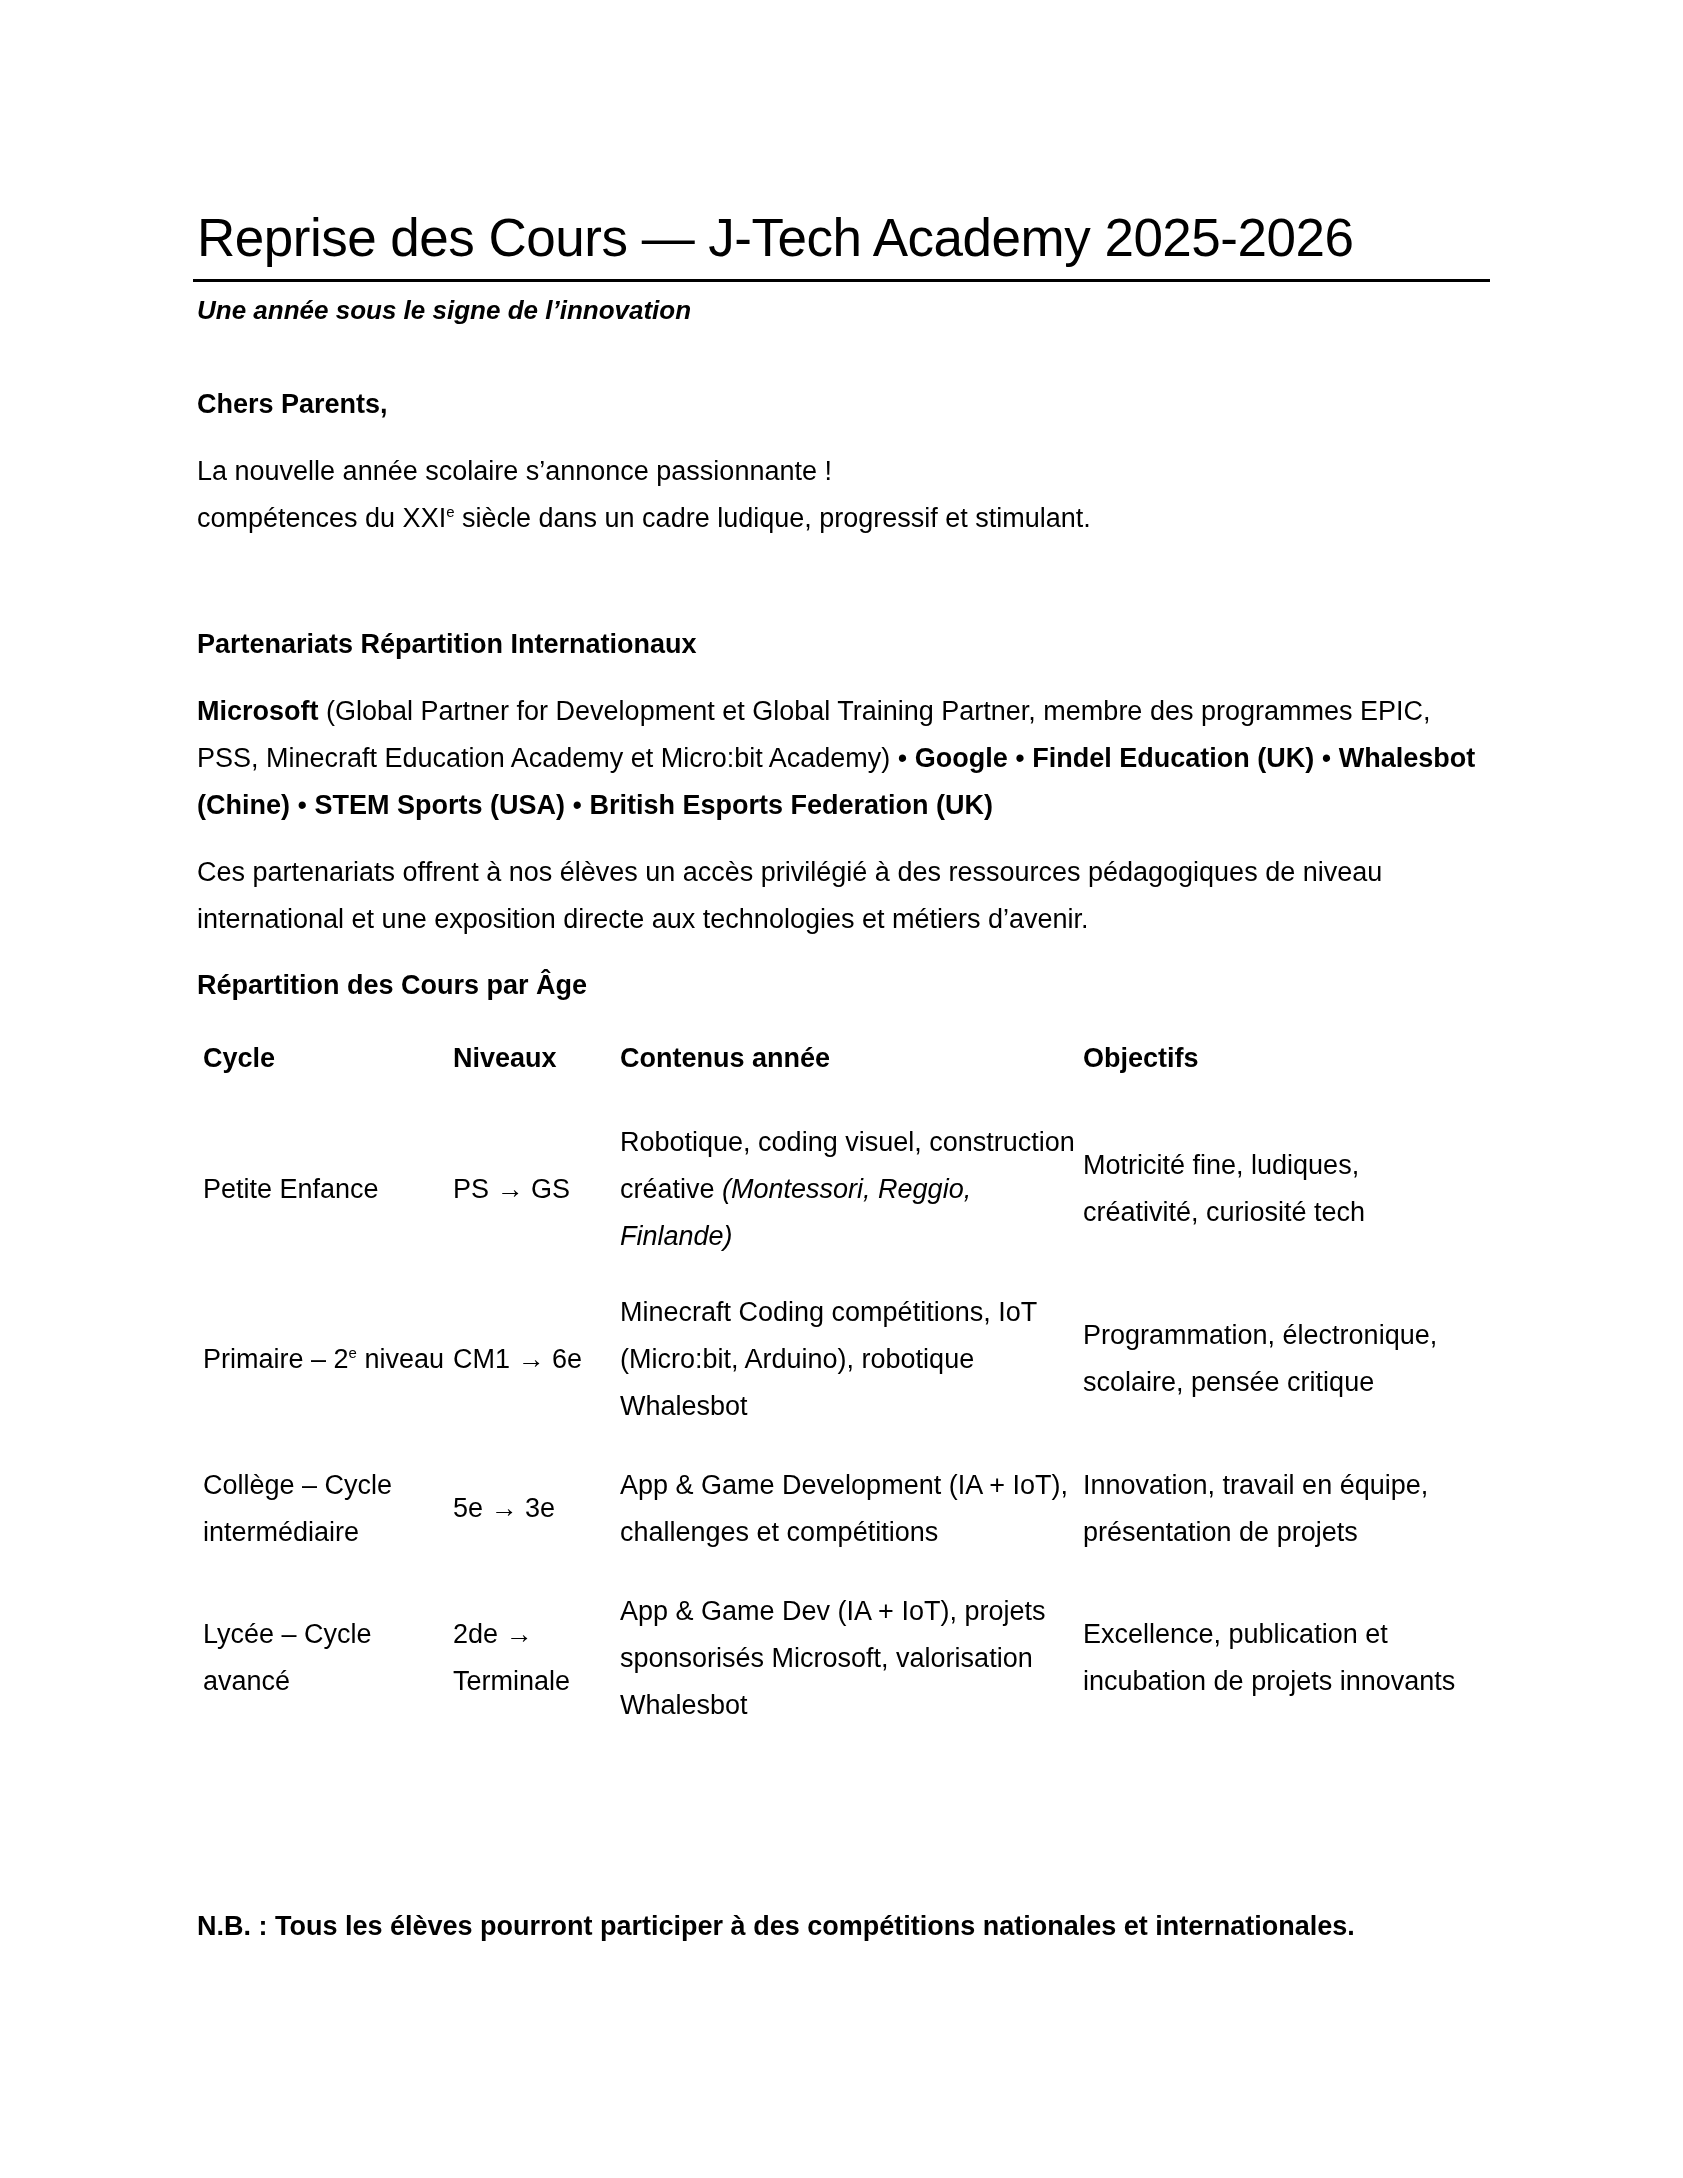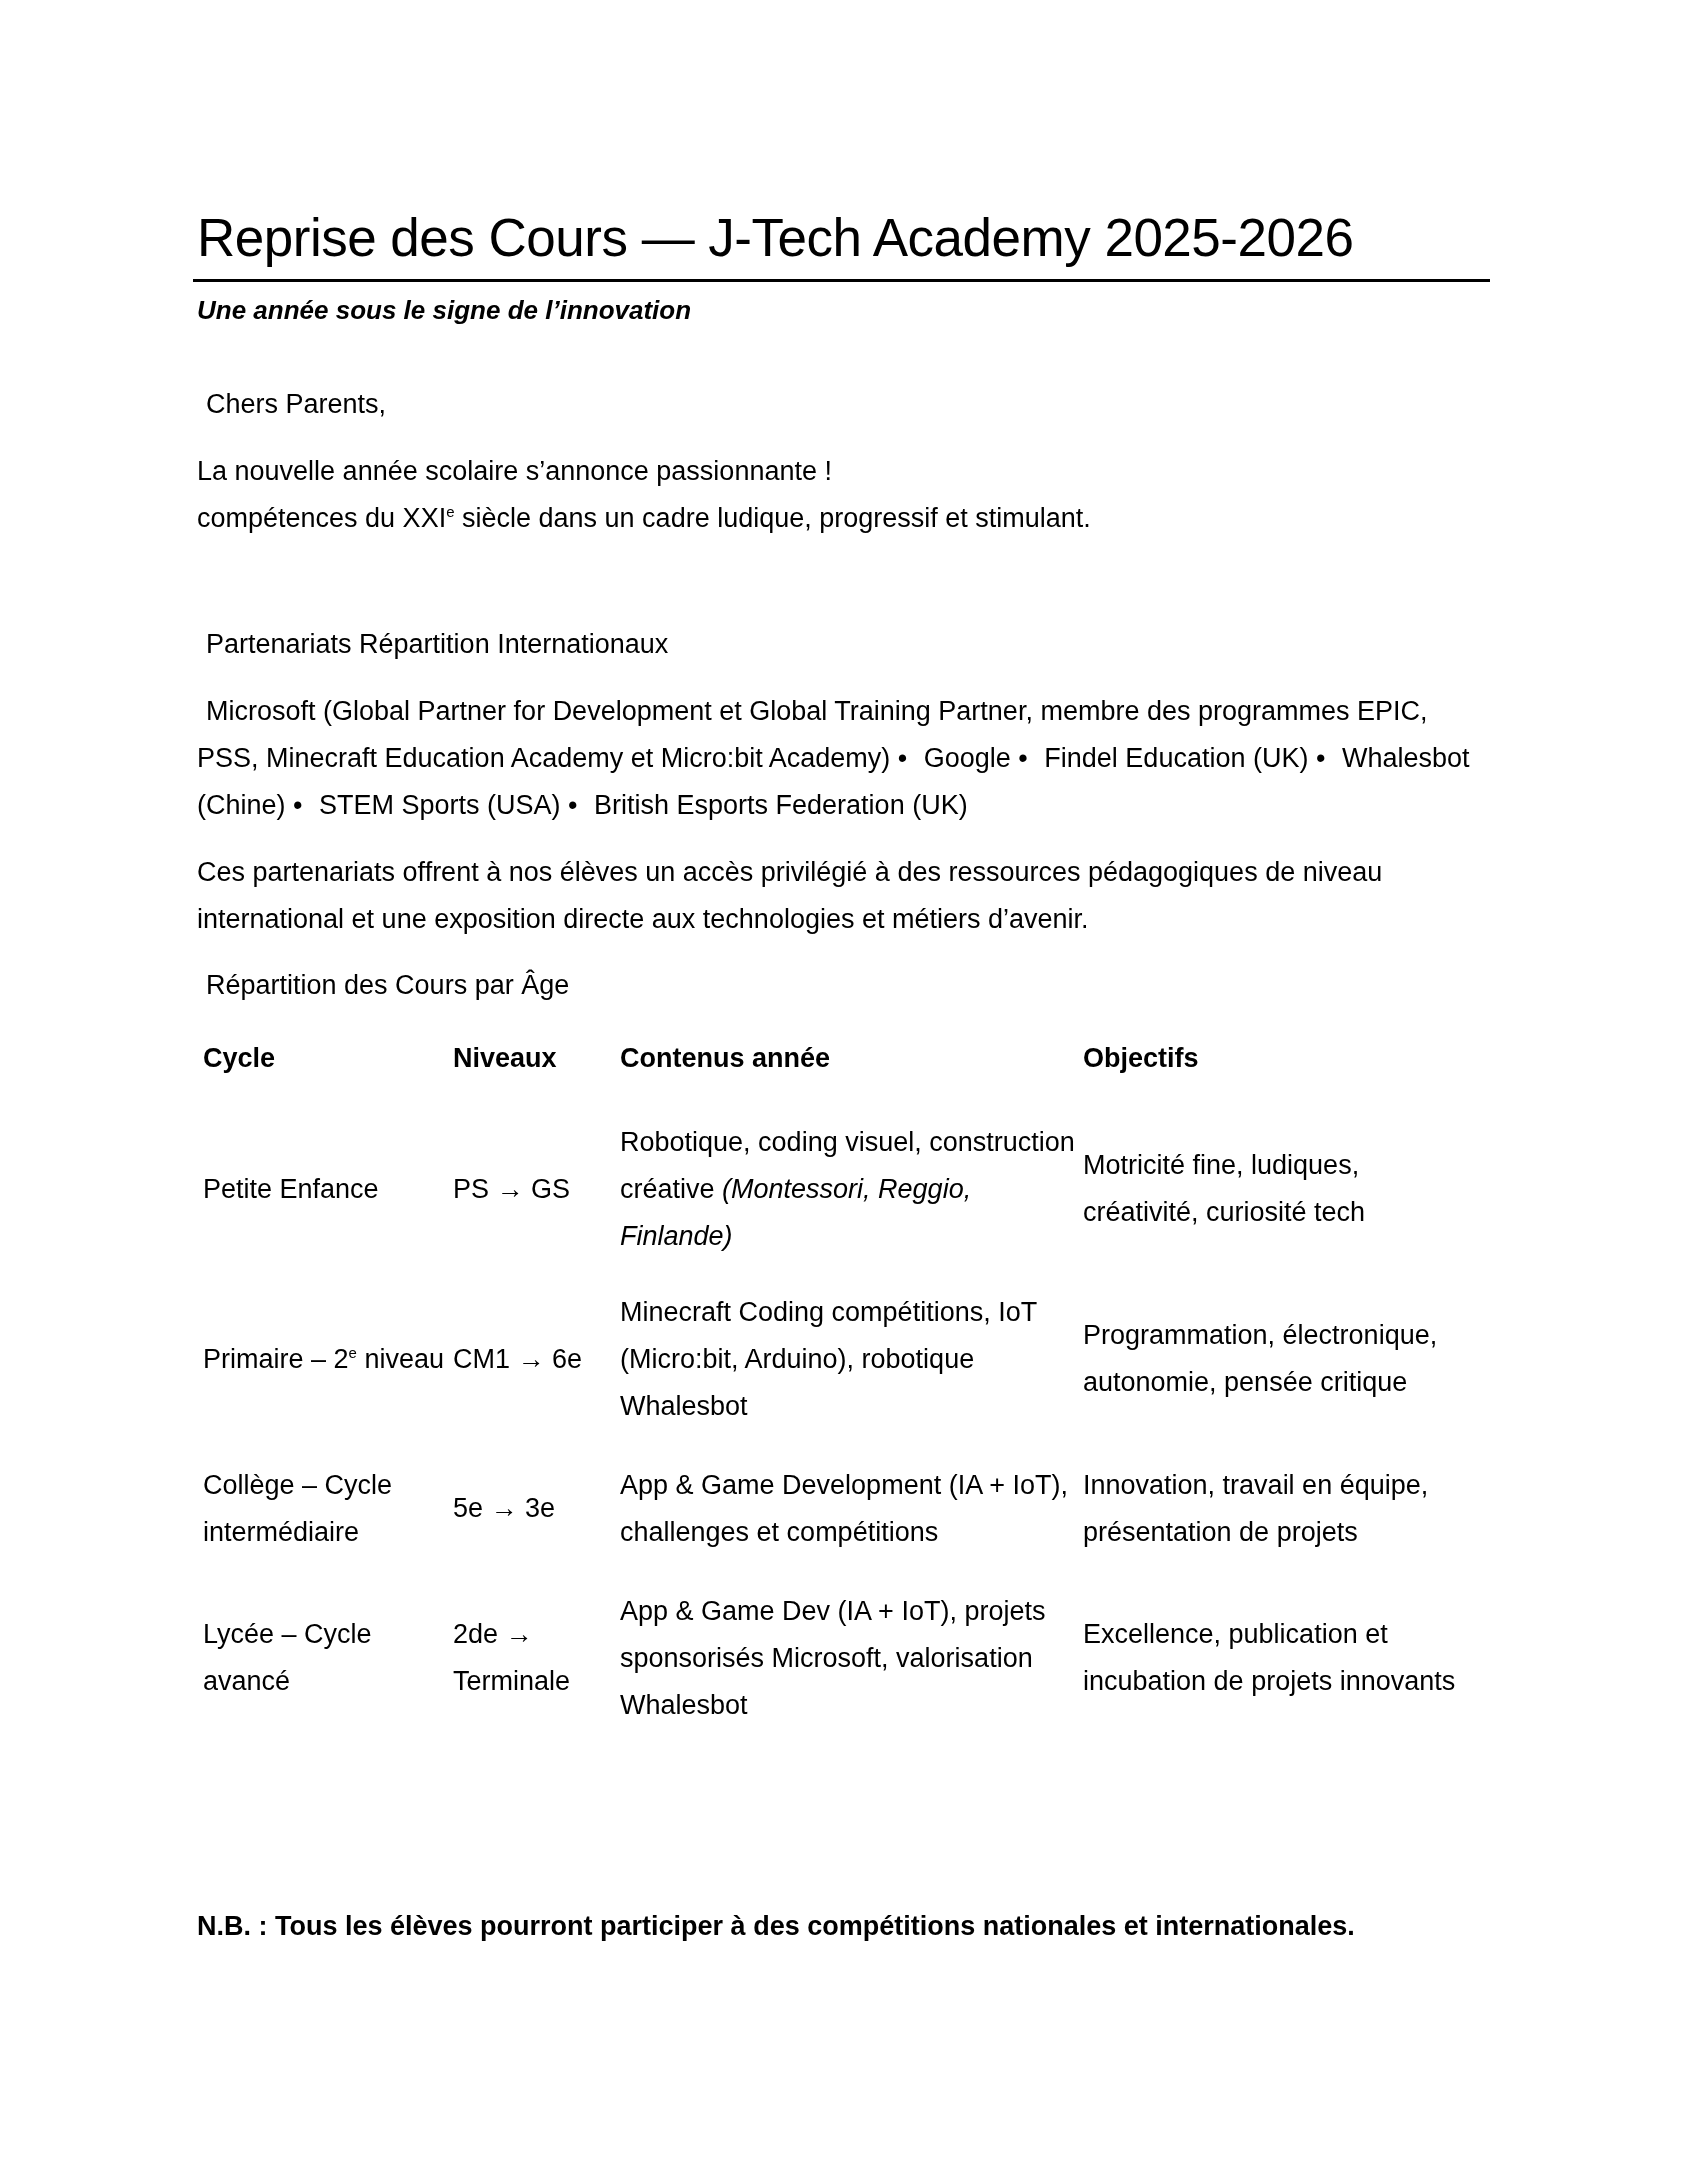--- a/index.html
+++ b/index.html
@@ -5,21 +5,21 @@
   html, body { margin: 0; padding: 0; background: #ffffff; }
   body { width: 1683px; height: 2178px; position: relative; overflow: hidden;
          font-family: "Liberation Sans", "DejaVu Sans", sans-serif; color: #000; }
   .page { position: absolute; left: 197px; top: 0; width: 1287px; }
   .title { position: absolute; left: 0; top: 203px; font-size: 53px; font-weight: 400;
            letter-spacing: -0.5px; white-space: nowrap; line-height: 69px; }
   .rule { position: absolute; left: -4px; top: 279px; width: 1297px; height: 3px; background: #000; }
   .subtitle { position: absolute; left: 0; top: 295px; font-size: 26px; font-weight: 700;
               font-style: italic; white-space: nowrap; }
   .txt { position: absolute; left: 0; font-size: 27px; line-height: 47px; width: 1307px; }
-  .b { font-weight: 400; margin-left: 9px; }
+  .b { font-weight: 700; }
   .i { font-style: italic; }
   sup { font-size: 15px; vertical-align: 10px; line-height: 0; }
   table { position: absolute; left: 0; top: 1035px; border-collapse: collapse; font-size: 27px; }
   th { text-align: left; font-weight: 700; padding: 0 0 0 6px; height: 69px; vertical-align: top; line-height: 47px; }
   td { padding: 0 0 0 6px; vertical-align: middle; line-height: 47px; }
   tr.r td { height: 170px; }
   tr.r.short td { height: 129px; }
   .c1 { width: 244px; } .c2 { width: 161px; } .c3 { width: 457px; } .c4 { width: 396px; }
   .nb { position: absolute; left: 0; top: 1911px; font-size: 27px; font-weight: 700; white-space: nowrap; }
 </style>
@@ -59,21 +59,21 @@
       <tr class="r">
         <td>Petite Enfance</td>
         <td>PS → GS</td>
         <td><span>Robotique, coding visuel, construction créative </span><span class="i">(Montessori, Reggio, Finlande)</span></td>
         <td>Motricité fine, ludiques, créativité, curiosité tech</td>
       </tr>
       <tr class="r">
         <td><span>Primaire – 2</span><sup>e</sup><span> niveau</span></td>
         <td>CM1 → 6e</td>
         <td>Minecraft Coding compétitions, IoT (Micro:bit, Arduino), robotique Whalesbot</td>
-        <td>Programmation, électronique, autonomie, pensée critique</td>
+        <td>Programmation, électronique, scolaire, pensée critique</td>
       </tr>
       <tr class="r short">
         <td>Collège – Cycle intermédiaire</td>
         <td>5e → 3e</td>
         <td>App &amp; Game Development (IA + IoT), challenges et compétitions</td>
         <td>Innovation, travail en équipe, présentation de projets</td>
       </tr>
       <tr class="r">
         <td>Lycée – Cycle avancé</td>
         <td>2de → Terminale</td>

